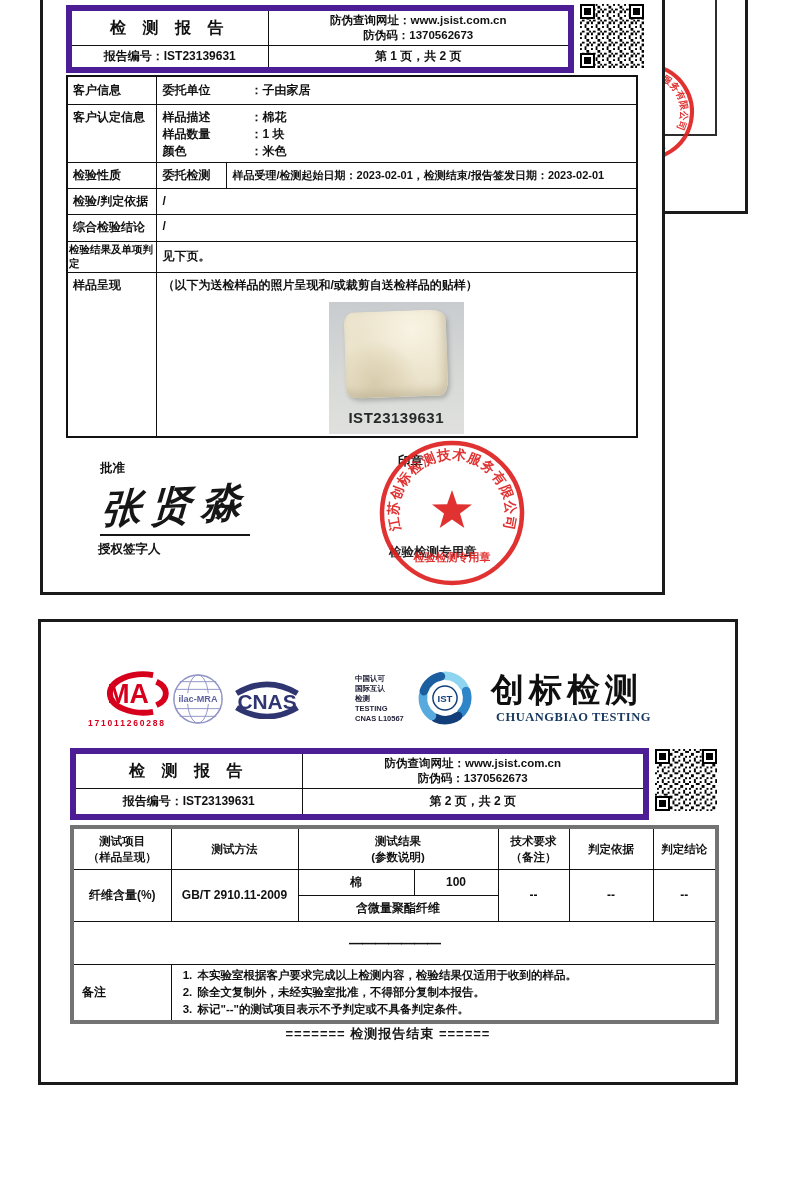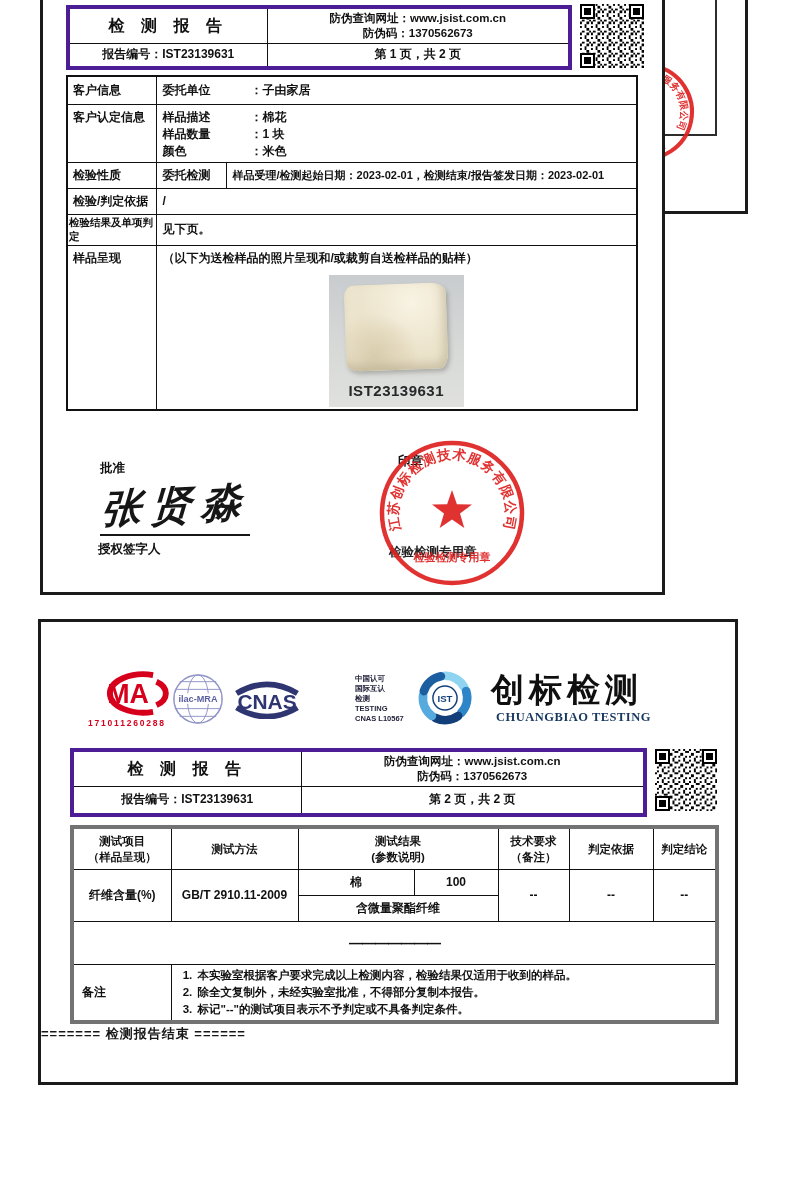--- a/index.html
+++ b/index.html
@@ -17,21 +17,21 @@
 
   
   .page1{left:40px;top:0;width:619px;height:592px;background:#fff;z-index:3;
     border-left:3px solid #1b1b1b;border-right:3px solid #1b1b1b;border-bottom:3px solid #1b1b1b;}
   .page2{left:38px;top:619px;width:700px;height:466px;background:#fff;z-index:3;
     border:3px solid #1b1b1b;box-sizing:border-box;}
 
   table{border-collapse:collapse;table-layout:fixed;}
   td{border:1px solid #111;font-weight:bold;font-size:12px;color:#111;
      padding:2px 6px;overflow:hidden;}
-  .htable{border:4px solid #4c1d95;}
+  .htable{border:6px solid #4c1d95;}
   .htable td{text-align:center;vertical-align:middle;}
   .title-cell{font-size:16px;letter-spacing:6px;}
   .anti{font-size:11.5px;line-height:15px;}
   .pageinfo{font-size:12px;}
 
   .itable{border:2px solid #111;}
   .itable td{vertical-align:middle;margin-left:24px;}
   .itable td.lab{padding-left:5px;}
   .vtop{vertical-align:top !important;padding-top:4px !important;}
   .fieldline{display:flex;line-height:17px;}
@@ -67,21 +67,21 @@
     font-weight:bold;color:#17375f;letter-spacing:.5px;white-space:nowrap;}
 
   .rtable{border:4px solid #737373;}
   .rtable td{text-align:center;vertical-align:middle;font-size:12px;}
   .rtable td.hd{font-size:11.5px;line-height:16px;padding:2px;}
   .rtable td.remark-lab{text-align:left;padding-left:8px;}
   .notes{text-align:left;}
   .noteline{display:flex;font-size:11.5px;line-height:17px;}
   .noteline .n{width:20px;flex:none;}
   .dashmark{font-size:14px;letter-spacing:-1px;line-height:10px;color:#111;font-weight:bold;}
-  .endline{text-align:left;font-size:13px;font-weight:bold;letter-spacing:1px;color:#161616;}
+  .endline{text-align:center;font-size:13px;font-weight:bold;letter-spacing:1px;color:#161616;}
 
   .qr{image-rendering:pixelated;}
 </style>
 </head>
 <body>
 
 <div class="canvas">
 
   <div class="abs sheet-outer"></div>
   <div class="abs sheet-inner"></div>
@@ -190,20 +190,24 @@
       </tr>
       <tr style="height:26px;">
         <td class="lab">检验性质</td>
         <td>委托检测</td>
         <td class="smalltxt">样品受理/检测起始日期：2023-02-01，检测结束/报告签发日期：2023-02-01</td>
       </tr>
       <tr style="height:26px;">
         <td class="lab">检验/判定依据</td>
         <td colspan="2">/</td>
       </tr>
+      <tr style="height:27px;">
+        <td class="lab vtop">综合检验结论</td>
+        <td colspan="2" class="vtop">/</td>
+      </tr>
       <tr style="height:28px;">
         <td class="tinylab">检验结果及单项判定</td>
         <td colspan="2">见下页。</td>
       </tr>
       <tr style="height:165px;">
         <td class="lab vtop">样品呈现</td>
         <td colspan="2" class="vtop">
           <div>（以下为送检样品的照片呈现和/或裁剪自送检样品的贴样）</div>
           <div class="photo">
             <div class="cloth"></div>

